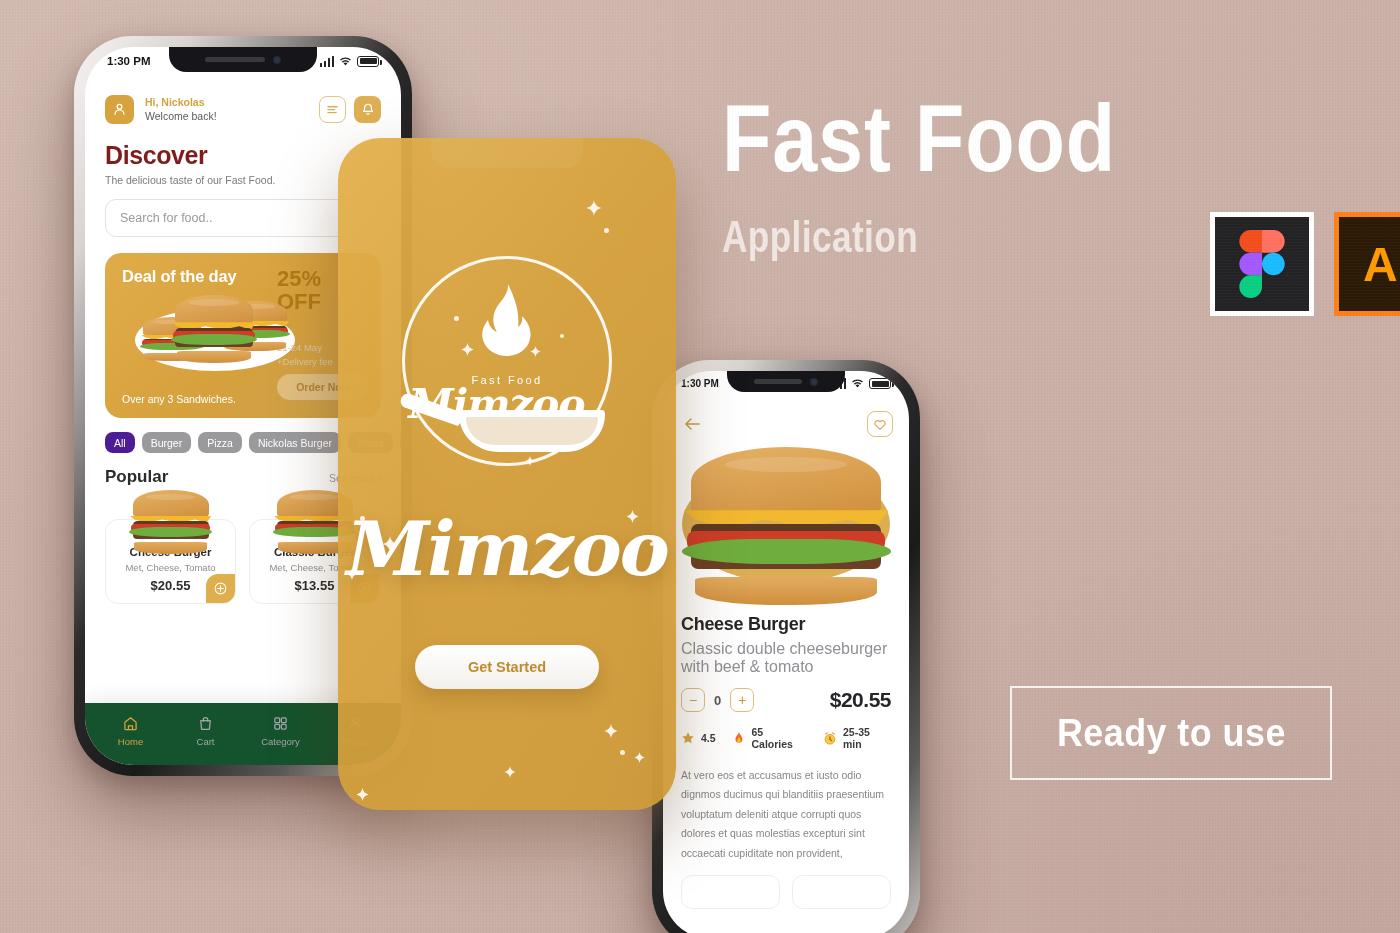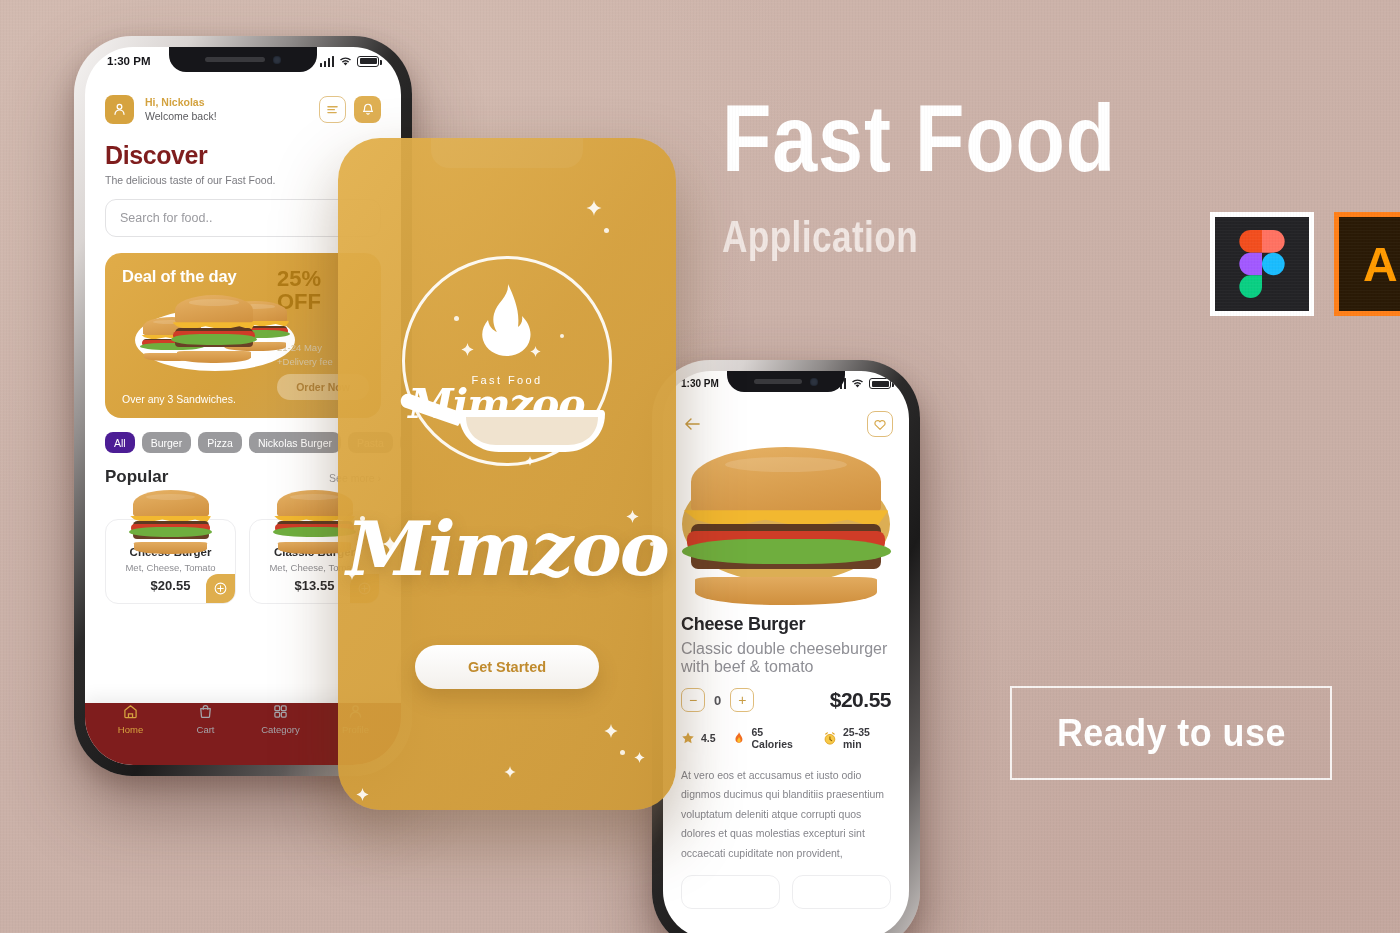--- a/index.html
+++ b/index.html
@@ -135,22 +135,22 @@
   .cards { display: flex; gap: 13px; padding: 32px 20px 0; }
   .food-card { position: relative; width: 131px; border: 1px solid #ededef; border-radius: 13px; background: #fff; padding: 26px 8px 10px; text-align: center; }
   .food-card .thumb { position: absolute; left: 50%; top: -30px; transform: translateX(-50%); width: 104px; height: 66px; }
   .fc-name { font-size: 11.5px; font-weight: bold; color: #2c2c2e; }
   .fc-desc { font-size: 9.5px; color: #8d8d92; margin-top: 4px; }
   .fc-price { font-size: 13px; font-weight: bold; color: #2c2c2e; margin-top: 5px; }
   .fc-add { position: absolute; right: 0; bottom: 0; width: 29px; height: 29px; border-radius: 12px 0 12px 0; background: #dfae4d; color: #fff; display: flex; align-items: center; justify-content: center; font-size: 15px; }
 
   .tabbar {
     position: absolute; left: 0; right: 0; bottom: 0; height: 62px;
-    background: #7f1d1d; box-shadow: 0 -6px 16px rgba(0,0,0,.07);
-    display: flex; align-items: flex-start; padding: 0 8px 6px;
+    background: #14532d; box-shadow: 0 -6px 16px rgba(0,0,0,.07);
+    display: flex; align-items: center; padding: 0 8px 6px;
   }
   .tab { flex: 1; display: flex; flex-direction: column; align-items: center; gap: 4px; color: #a5a5aa; font-size: 9.5px; }
   .tab.active { color: #d6a33f; }
 
   
   #phone-3 { left: 652px; top: 360px; width: 268px; height: 590px; z-index: 5; }
   #phone-3 .notch { width: 118px; height: 21px; }
   #phone-3 .statusbar { padding: 7px 18px 0; font-size: 10px; }
   .p3-body { position: absolute; inset: 0; padding: 34px 0 0; }
   .p3-top { display: flex; align-items: center; padding: 6px 16px 0; }

